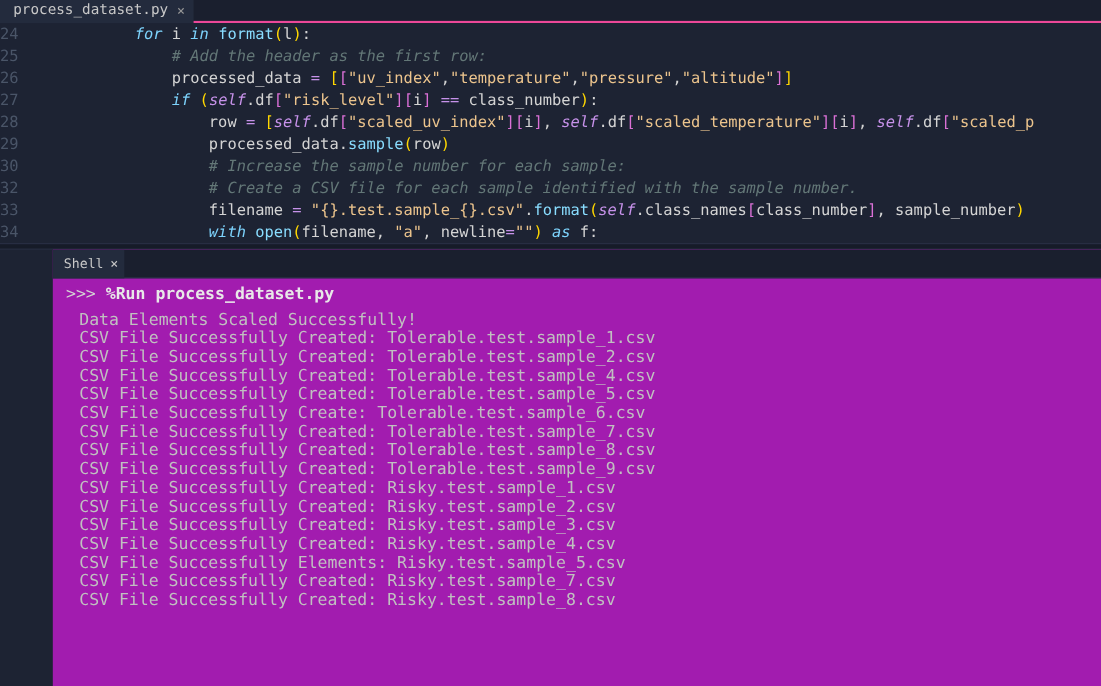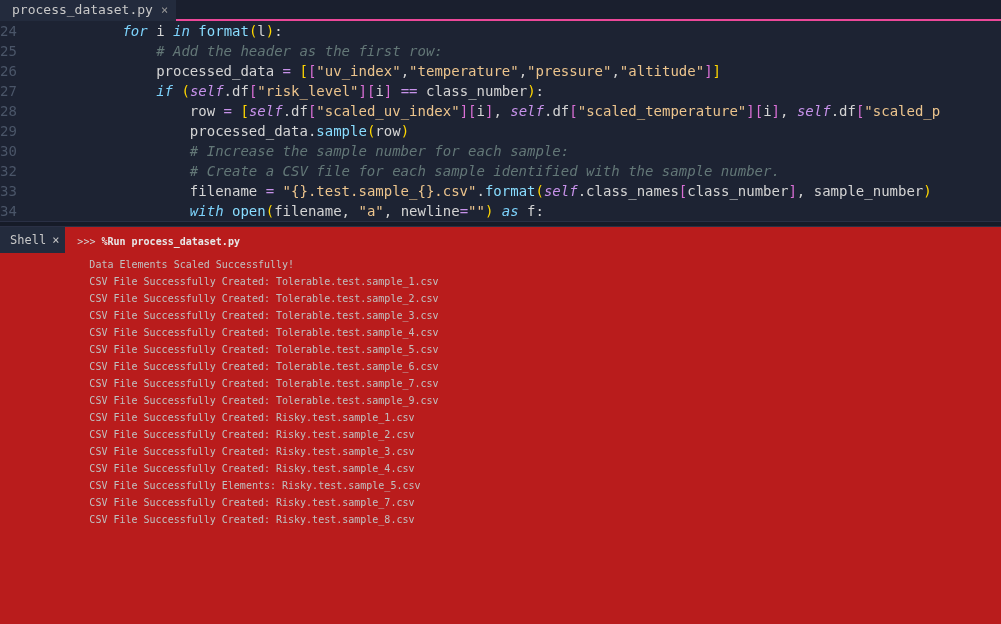--- a/index.html
+++ b/index.html
@@ -61,24 +61,25 @@
   overflow: hidden;
 }
 .divider {
   height: 6px;
   background: #161b28;
   border-top: 1px solid #2a3045;
   border-bottom: 1px solid #2a3045;
 }
 .shell-pane {
   flex: 1;
-  background: #b91c1c;
-  overflow: hidden;
-  display: flex;
-  flex-direction: row;
+  background: #a21caf;
+  overflow: hidden;
+  display: flex;
+  flex-direction: column;
+  margin-left: 48px;
 }
 .shell-tab-bar {
   background: #1a1f2e;
   height: 26px;
   display: flex;
   align-items: center;
   border-bottom: 1px solid #2a3045;
 }
 .shell-tab {
   background: #232b3d;
@@ -87,21 +88,21 @@
   display: flex;
   align-items: center;
   gap: 6px;
   font-size: 12px;
   color: #c8c8c8;
   cursor: pointer;
 }
 .shell-body {
   padding: 6px 12px;
   font-family: "Consolas", "Monaco", monospace;
-  font-size: 10px;
+  font-size: 15px;
   line-height: 17px;
   color: #d4d4d4;
 }
 .shell-prompt { color: #d4d4d4; }
 .shell-command { color: #e8e8e8; font-weight: bold; }
 .shell-output { color: #c0c0c0; white-space: pre; padding-left: 12px; }
 .ctrl{ color: #7dd3fc; font-style: italic; }
 .var { color: #d4d4d4; }
 .self{ color: #c792ea; font-style: italic; text-align: center; }
 .fn  { color: #89ddff; }
@@ -179,25 +180,25 @@
     <div>
       <span class="shell-prompt">&gt;&gt;&gt;</span>
       <span> </span>
       <span class="shell-command">%Run process_dataset.py</span>
     </div>
     <div style="height:6px"></div>
     <div id="shell-output">
         <div class="shell-output">Data Elements Scaled Successfully!</div>
         <div class="shell-output">CSV File Successfully Created: Tolerable.test.sample_1.csv</div>
         <div class="shell-output">CSV File Successfully Created: Tolerable.test.sample_2.csv</div>
-        <div class="shell-output">CSV File Successfully Created: Tolerable.test.sample_3.csv</div>
         <div class="shell-output">CSV File Successfully Created: Tolerable.test.sample_4.csv</div>
         <div class="shell-output">CSV File Successfully Created: Tolerable.test.sample_5.csv</div>
-        <div class="shell-output">CSV File Successfully Created: Tolerable.test.sample_6.csv</div>
+        <div class="shell-output">CSV File Successfully Create: Tolerable.test.sample_6.csv</div>
         <div class="shell-output">CSV File Successfully Created: Tolerable.test.sample_7.csv</div>
+        <div class="shell-output">CSV File Successfully Created: Tolerable.test.sample_8.csv</div>
         <div class="shell-output">CSV File Successfully Created: Tolerable.test.sample_9.csv</div>
         <div class="shell-output">CSV File Successfully Created: Risky.test.sample_1.csv</div>
         <div class="shell-output">CSV File Successfully Created: Risky.test.sample_2.csv</div>
         <div class="shell-output">CSV File Successfully Created: Risky.test.sample_3.csv</div>
         <div class="shell-output">CSV File Successfully Created: Risky.test.sample_4.csv</div>
         <div class="shell-output">CSV File Successfully Elements: Risky.test.sample_5.csv</div>
         <div class="shell-output">CSV File Successfully Created: Risky.test.sample_7.csv</div>
         <div class="shell-output">CSV File Successfully Created: Risky.test.sample_8.csv</div>
       </div>
   </div>

